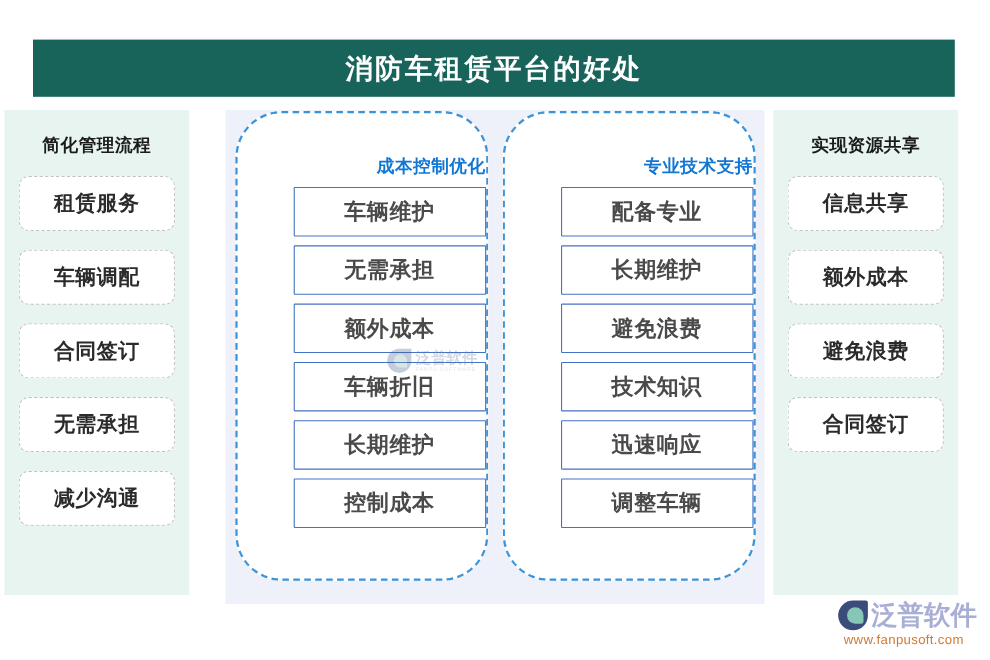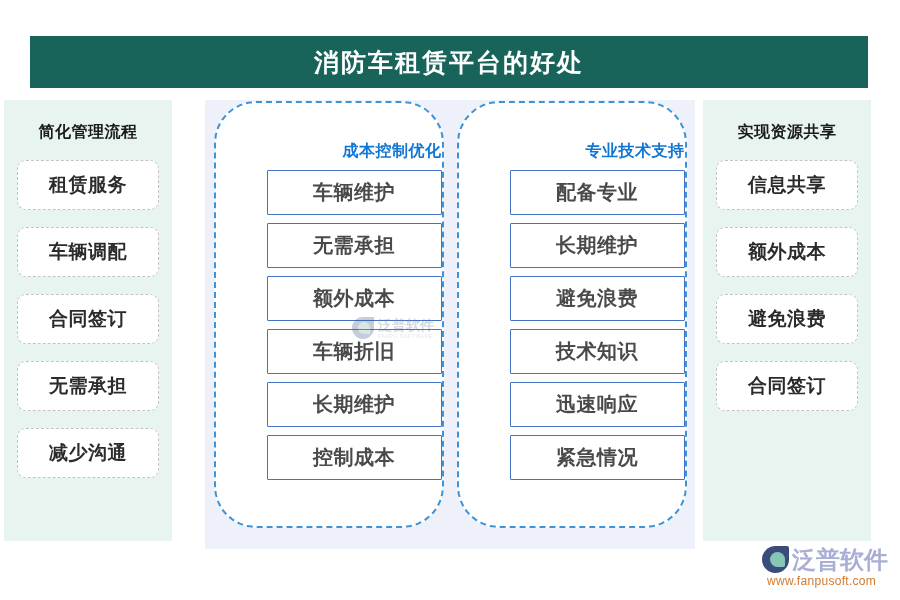--- a/index.html
+++ b/index.html
@@ -240,21 +240,21 @@
       <div class="center-card">控制成本</div>
     </div>
 
     <div class="center-panel">
       <div class="center-header">专业技术支持</div>
       <div class="center-card">配备专业</div>
       <div class="center-card">长期维护</div>
       <div class="center-card">避免浪费</div>
       <div class="center-card">技术知识</div>
       <div class="center-card">迅速响应</div>
-      <div class="center-card">紧急情况</div>
+      <div class="center-card">调整车辆</div>
     </div>
 
   </div>
 
   <div class="side-panel" id="panel-right">
     <div class="side-header">实现资源共享</div>
     <div class="side-card">信息共享</div>
     <div class="side-card">额外成本</div>
     <div class="side-card">避免浪费</div>
     <div class="side-card">合同签订</div>

